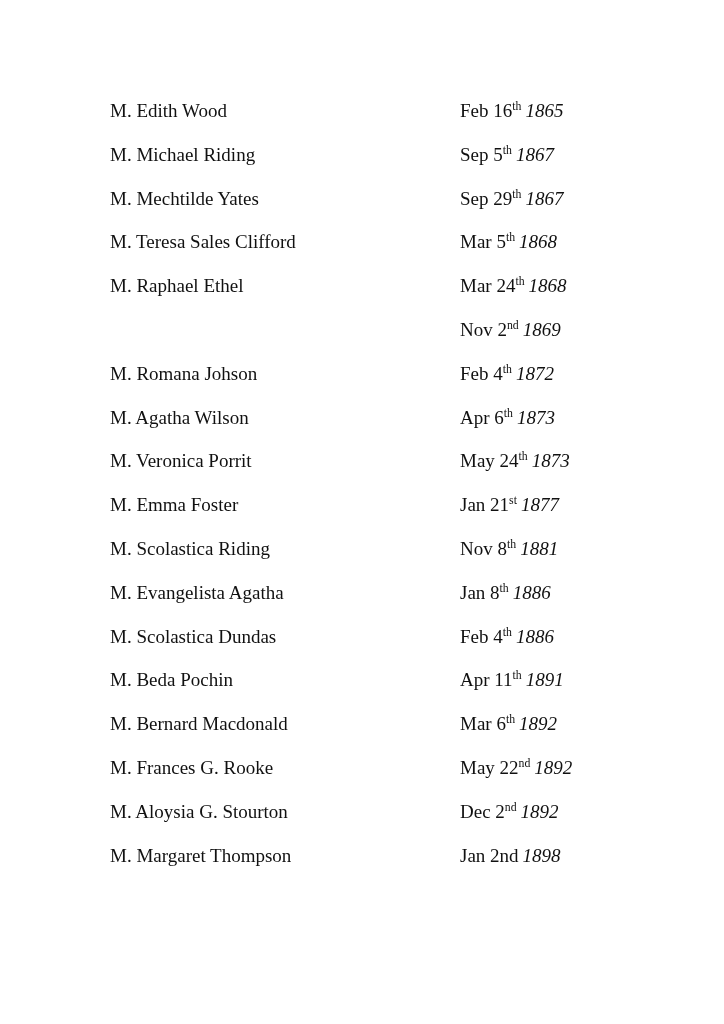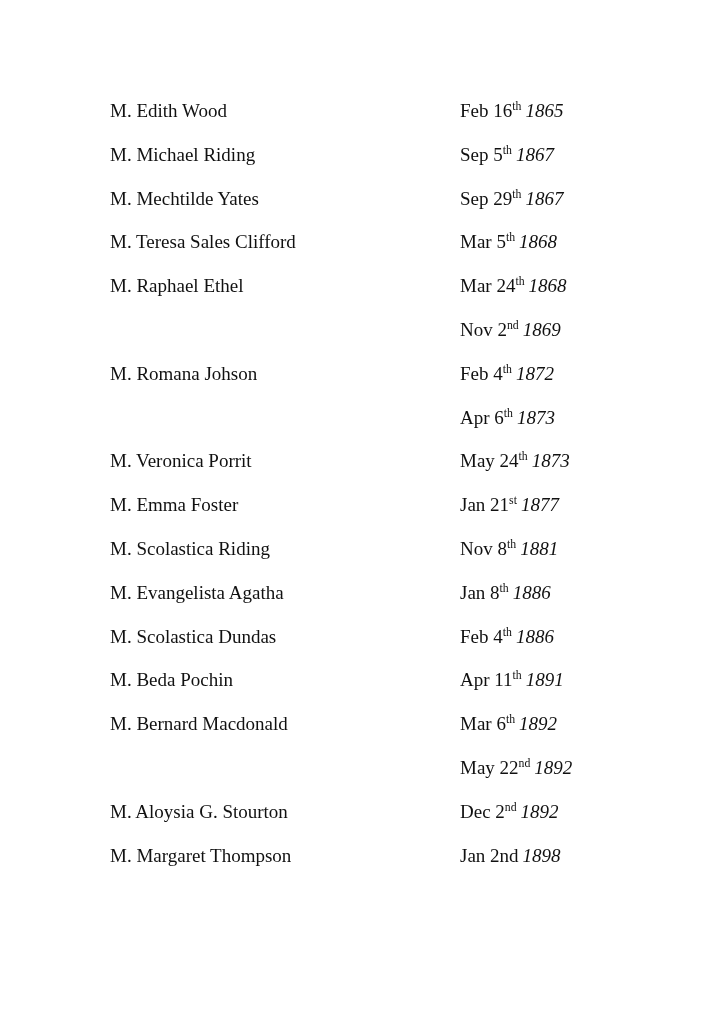--- a/index.html
+++ b/index.html
@@ -79,20 +79,21 @@
         <span class="entry-date"><span>Mar 24</span><sup>th</sup><span class="date-year">1868</span></span>
       </div>
       <div class="entry-row">
         <span class="entry-date"><span>Nov 2</span><sup>nd</sup><span class="date-year">1869</span></span>
       </div>
       <div class="entry-row">
         <span class="entry-name">M. Romana Johson</span>
         <span class="entry-date"><span>Feb 4</span><sup>th</sup><span class="date-year">1872</span></span>
       </div>
       <div class="entry-row">
+        <span class="entry-name">M. Agatha Wilson</span>
         <span class="entry-date"><span>Apr 6</span><sup>th</sup><span class="date-year">1873</span></span>
       </div>
       <div class="entry-row">
         <span class="entry-name">M. Veronica Porrit</span>
         <span class="entry-date"><span>May 24</span><sup>th</sup><span class="date-year">1873</span></span>
       </div>
       <div class="entry-row">
         <span class="entry-name">M. Emma Foster</span>
         <span class="entry-date"><span>Jan 21</span><sup>st</sup><span class="date-year">1877</span></span>
       </div>
@@ -110,20 +111,21 @@
       </div>
       <div class="entry-row">
         <span class="entry-name">M. Beda Pochin</span>
         <span class="entry-date"><span>Apr 11</span><sup>th</sup><span class="date-year">1891</span></span>
       </div>
       <div class="entry-row">
         <span class="entry-name">M. Bernard Macdonald</span>
         <span class="entry-date"><span>Mar 6</span><sup>th</sup><span class="date-year">1892</span></span>
       </div>
       <div class="entry-row">
+        <span class="entry-name">M. Frances G. Rooke</span>
         <span class="entry-date"><span>May 22</span><sup>nd</sup><span class="date-year">1892</span></span>
       </div>
       <div class="entry-row">
         <span class="entry-name">M. Aloysia G. Stourton</span>
         <span class="entry-date"><span>Dec 2</span><sup>nd</sup><span class="date-year">1892</span></span>
       </div>
       <div class="entry-row">
         <span class="entry-name">M. Margaret Thompson</span>
         <span class="entry-date"><span>Jan 2</span><span>nd</span><span class="date-year">1898</span></span>
       </div>

